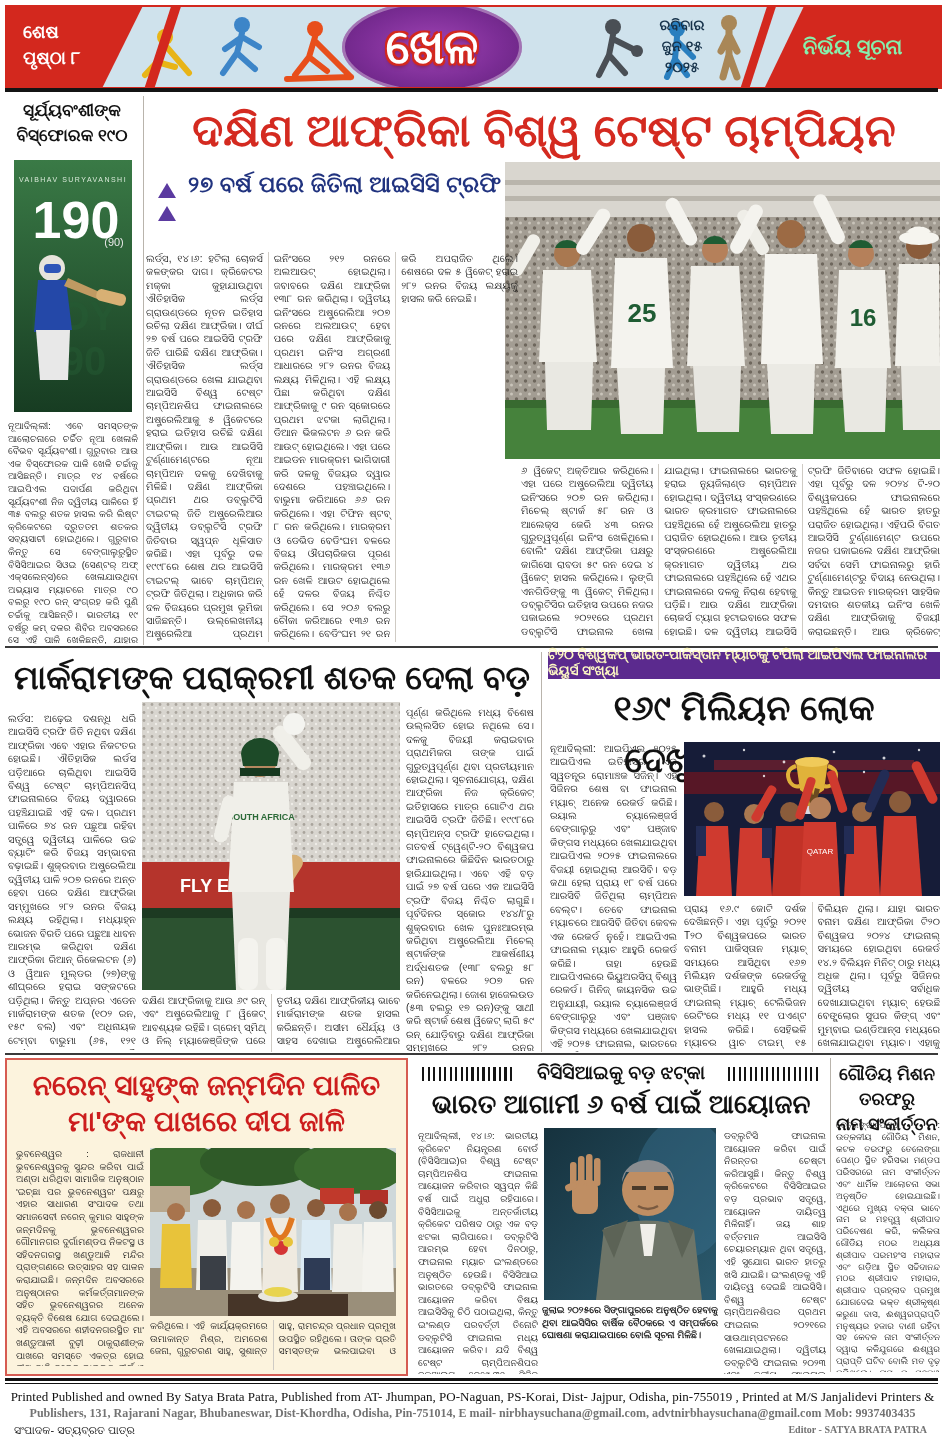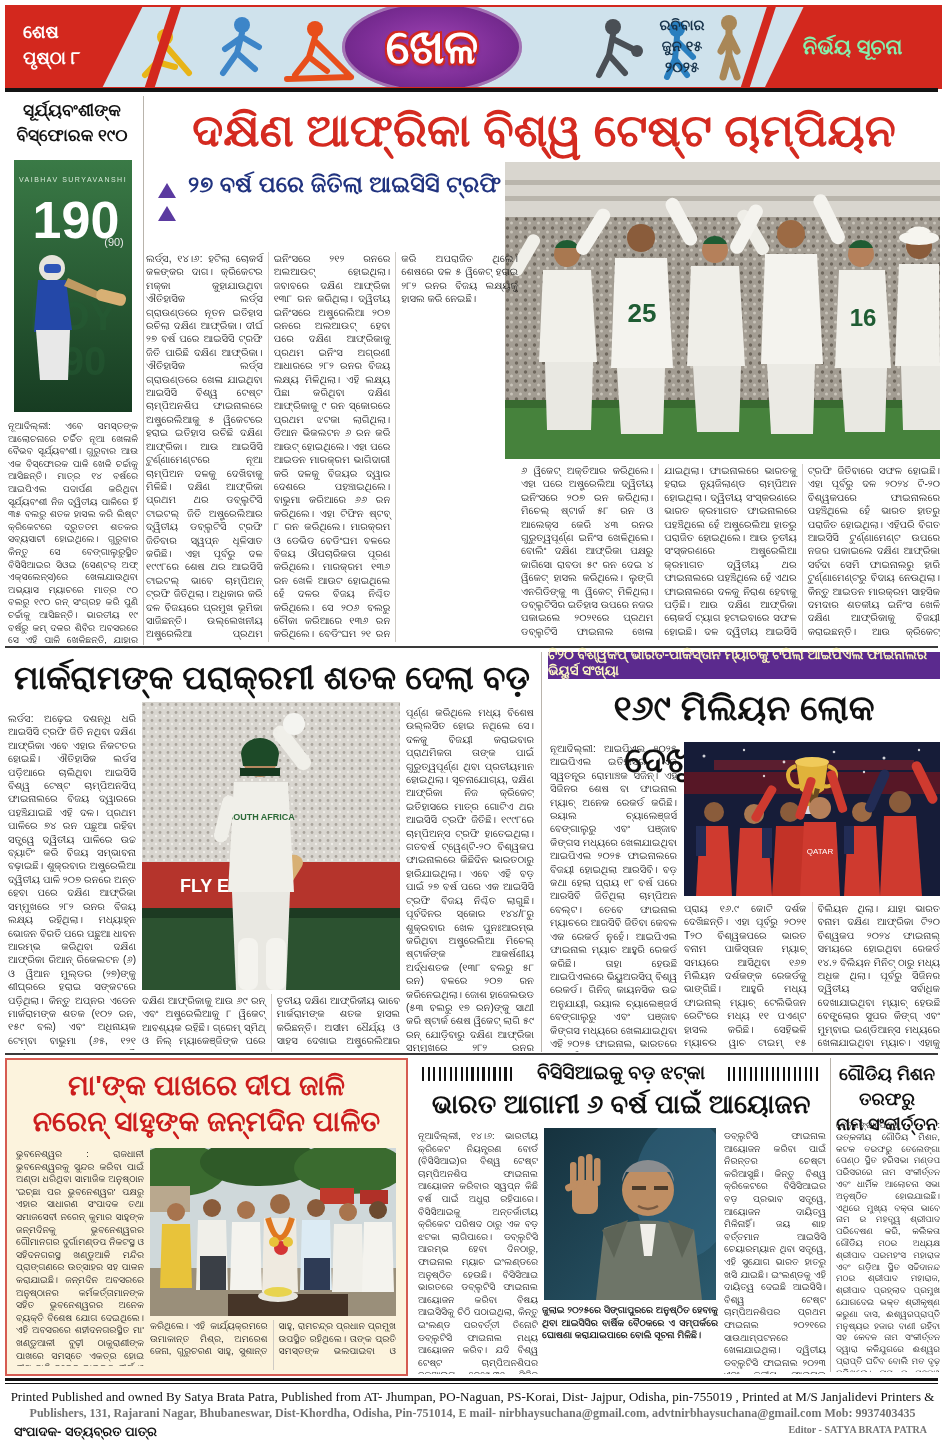--- a/index.html
+++ b/index.html
@@ -305,22 +305,22 @@
       </g>
     </g>
   </svg>
 
   <div class="abs jt body10 cols2" style="left:684px;top:902px;width:256px;height:150px;">ପ୍ରାୟ ୧୬.୯ କୋଟି ଦର୍ଶକ ଦେଖିଛନ୍ତି। ଏହା ପୂର୍ବରୁ ୨୦୨୧ T୨୦ ବିଶ୍ୱକପରେ ଭାରତ ବନାମ ପାକିସ୍ତାନ ମ୍ୟାଚ୍ ସମୟରେ ଆସିଥିବା ୧୬୭ ମିଲିୟନ ଦର୍ଶକଙ୍କ ରେକର୍ଡକୁ ଭାଙ୍ଗିଛି। ଆହୁରି ମଧ୍ୟ ଫାଇନାଲ୍ ମ୍ୟାଚ୍ ଟେଲିଭିଜନ ରେଟିଂରେ ମଧ୍ୟ ୧୧ ପଏଣ୍ଟ ହାସଲ କରିଛି। ସେହିଭଳି ମ୍ୟାଚର ୱାଚ ଟାଇମ୍ ୧୫ ବିଲିୟନ ଥିଲା। ଯାହା ଭାରତ ବନାମ ଦକ୍ଷିଣ ଆଫ୍ରିକା ଟି୨୦ ବିଶ୍ୱକପ ୨୦୨୪ ଫାଇନାଲ୍ ସମୟରେ ହୋଇଥିବା ରେକର୍ଡ ୧୪.୨ ବିଲିୟନ ମିନିଟ୍ ଠାରୁ ମଧ୍ୟ ଅଧିକ ଥିଲା। ପୂର୍ବରୁ ସିଜିନର ଦ୍ୱିତୀୟ ସର୍ବାଧିକ ଦେଖାଯାଇଥିବା ମ୍ୟାଚ୍ ହେଉଛି ବେଙ୍ଗ୍ଲୋର ସୁପର କିଙ୍ଗ୍ ଏବଂ ମୁମ୍ବାଇ ଇଣ୍ଡିଆନ୍ସ ମଧ୍ୟରେ ଖେଳାଯାଇଥିବା ମ୍ୟାଚ। ଏହାକୁ ୧୬୩ ମିଲିୟନ ଭ୍ୟୁୟର୍ସ ଦେଖିଥିଲେ। ସୂଚନାଯୋଗ୍ୟ, ୨୦୨୫ ଆଇପିଏଲ୍ ସିଜନ୍ ଆରମ୍ଭରୁ ହିଁ ଦର୍ଶକଙ୍କୁ ଆକୃଷ୍ଟ କରିଛି। ପ୍ରଥମ ସପ୍ତାହରେ ୨୫୩ ମିଲିୟନରୁ ଅଧିକ ଦର୍ଶକ ଦେଖୁଥିବାବେଳେ ୨୨.୬ ବିଲିୟନ ୱାଚ୍ ଟାଇମ ରେକର୍ଡ କରିଥିଲା।</div>
 
   <div class="abs hrule" style="left:5px;top:1053px;width:933px;"></div>
 
   <div class="abs lbox" style="left:5px;top:1058px;width:399px;height:314px;">
     <div class="center" style="margin-top:8px;color:#cc1d1d;font-weight:bold;font-size:28px;line-height:36px;">
+      <div>ନରେନ୍ ସାହୁଙ୍କ ଜନ୍ମଦିନ ପାଳିତ</div>
       <div>ମା'ଙ୍କ ପାଖରେ ଦୀପ ଜାଳି</div>
-      <div>ନରେନ୍ ସାହୁଙ୍କ ଜନ୍ମଦିନ ପାଳିତ</div>
     </div>
   </div>
   <div class="abs jt body9" style="left:16px;top:1148px;width:128px;height:218px;">ଭୁବନେଶ୍ୱର : ରାଜଧାନୀ ଭୁବନେଶ୍ୱରକୁ ସୁନ୍ଦର କରିବା ପାଇଁ ଅଣ୍ଡା ଧରିଥିବା ସାମାଜିକ ଅନୁଷ୍ଠାନ 'ଇଚ୍ଛା ପର ଭୁବନେଶ୍ୱର' ପକ୍ଷରୁ ଏହାର ସାଧାରଣ ସଂପାଦକ ତଥା ସମାଜସେବୀ ନରେନ୍ କୁମାର ସାହୁଙ୍କ ଜନ୍ମଦିନକୁ ଭୁବନେଶ୍ୱରର ଗୌମାନଗର ଦୁର୍ଗାମଣ୍ଡପ ନିକଟସ୍ଥ ଓ ସହିଦନଗରସ୍ଥ ଖଣ୍ଡୁଆଳି ମନ୍ଦିର ପ୍ରାଙ୍ଗଣରେ ଉତ୍ସାହର ସହ ପାଳନ କରାଯାଇଛି। ଜନ୍ମଦିନ ଅବସରରେ ଅନୁଷ୍ଠାନର କର୍ମକର୍ତ୍ତାମାନଙ୍କ ସହିତ ଭୁବନେଶ୍ୱରର ଅନେକ ବ୍ୟକ୍ତି ବିଶେଷ ଯୋଗ ଦେଇଥିଲେ। ଏହି ଅବସରରେ ଶହୀଦନଗରସ୍ଥିତ ମା' ଖଣ୍ଡୁଆଳୀ ବୁଢ଼ୀ ଠାକୁରାଣୀଙ୍କ ପାଖରେ ସମସ୍ତେ ଏକତ୍ର ହୋଇ ଦୀପ ଜାଳି ନରେନ୍ ଭାଇଙ୍କ ଦୀର୍ଘ ଓ ସୁସ୍ଥ ନିରାମୟ ଜୀବନ କାମନା</div>
   <svg class="abs" style="left:150px;top:1148px;width:246px;height:168px;" viewBox="0 0 246 168">
     <rect width="246" height="168" fill="#cfd8da"></rect>
     <ellipse cx="30" cy="22" rx="46" ry="26" fill="#3a6b2f"></ellipse>
     <ellipse cx="110" cy="14" rx="60" ry="24" fill="#2f5a28"></ellipse>
     <ellipse cx="200" cy="20" rx="56" ry="26" fill="#3a6b2f"></ellipse>
     <rect x="0" y="38" width="40" height="26" fill="#b9a88e"></rect>
     <rect x="170" y="40" width="34" height="16" fill="#c0392b"></rect>
@@ -414,15 +414,15 @@
   <div class="abs center blkhead" style="left:834px;top:1062px;width:106px;font-size:17.5px;line-height:25px;">
     <div>ଗୌଡିୟ ମିଶନ ତରଫରୁ</div>
     <div>ନାମ ସଂକୀର୍ତ୍ତନ</div>
   </div>
   <div class="abs jt" style="left:836px;top:1120px;width:104px;height:252px;font-size:8.8px;line-height:11.8px;">ତେଲେଙ୍ଗାପେଣ୍ଠ : ଉତ୍କଳୀୟ ଗୌଡିୟ ମିଶନ, କଟକ ତରଫରୁ ତେଲେଙ୍ଗା ପେଣ୍ଠ ସ୍ଥିତ ହରିସଭା ମଣ୍ଡପ ପରିସରରେ ନାମ ସଂକୀର୍ତ୍ତନ ଏବଂ ଧାର୍ମିକ ଆଲୋଚନା ସଭା ଅନୁଷ୍ଠିତ ହୋଇଯାଇଛି। ଏଥିରେ ମୁଖ୍ୟ ବକ୍ତା ଭାବେ ନାମ ର ମହତ୍ତ୍ୱ ଶ୍ରୀପାଦ ପରିବେଷଣ କରି, କଲିକତା ଗୌଡିୟ ମଠର ଅଧ୍ୟକ୍ଷ ଶ୍ରୀପାଦ ପରମହଂସ ମହାରାଜ ଏବଂ ଗଡ଼ିଆ ସ୍ଥିତ ସଚ୍ଚିଦାନନ୍ଦ ମଠର ଶ୍ରୀପାଦ ମହାରାଜ, ଶ୍ରୀପାଦ ପ୍ରହ୍ଲାଦ ପ୍ରମୁଖ ଯୋଗଦେଇ ଭକ୍ତ ଶ୍ରୀକୃଷ୍ଣ କରୁଣା ଦାସ, ଈଶ୍ୱରପ୍ରାପ୍ତି ମନୁଷ୍ୟର ହଜାର ବାଣୀ ରହିବା ସହ କେବଳ ନାମ ସଂକୀର୍ତ୍ତନ ଦ୍ୱାରା କଳିଯୁଗରେ ଈଶ୍ୱର ପ୍ରାପ୍ତି ଘଟିବ ବୋଲି ମତ ଦୃଢ଼ କରିଥିଲେ। ନାମ ର ମହତ୍ତ୍ୱ ଶ୍ରୀପାଦ ଭାରତୀ ମଠଙ୍କ ଅଧ୍ୟକ୍ଷତା ରେ ଅନୁଷ୍ଠିତ ଏହି ସଭାରେ ଗ୍ରାମର ପ୍ରଭାବ ବହୁ ପ୍ରଧାନ ଏବଂ ଶହେରୁ ଊର୍ଦ୍ଧ୍ୱ କୋଟିର କୀର୍ତ୍ତନ ପରିବେଶଣ କରାଯାଇଥିଲା। ଉକ୍ତ ସୁଧାଂଶୁ ବେହେରା, ଅଶୋକ କୁମାର ପ୍ରମୁଖ କାର୍ଯ୍ୟକ୍ରମ କୁ ପରିଚାଳନା କରିଥିଲେ। କୀର୍ତ୍ତନରେ ଶତାଧିକ ଗୌଡିୟ ଭକ୍ତଗଣ ଏବଂ ବହୁ ଲୋକ ଯୋଗଦେଇଥିଲେ।</div>
 
   <div class="abs" style="left:5px;top:1378px;width:933px;height:3px;background:#111;"></div>
   <div class="abs" style="left:5px;top:1383px;width:933px;height:1px;background:#111;"></div>
   <div class="abs center serif" style="left:10px;top:1389px;width:925px;font-size:13px;font-weight:normal;color:#111;">Printed Published and owned By Satya Brata Patra, Published  from AT- Jhumpan, PO-Naguan, PS-Korai, Dist- Jajpur, Odisha, pin-755019 ,  Printed at M/S Janjalidevi Printers &amp;</div>
   <div class="abs center serif" style="left:10px;top:1406px;width:925px;font-size:12px;font-weight:bold;color:#737373;">Publishers, 131, Rajarani Nagar, Bhubaneswar, Dist-Khordha, Odisha, Pin-751014, E mail- nirbhaysuchana@gmail.com, advtnirbhaysuchana@gmail.com Mob: 9937403435</div>
-  <div class="abs" style="left:14px;top:1424px;font-size:13px;font-weight:bold;color:#111;">ସଂପାଦକ- ସତ୍ୟବ୍ରତ ପାତ୍ର</div>
+  <div class="abs" style="left:14px;top:1424px;font-size:11px;font-weight:normal;color:#111;">ସଂପାଦକ- ସତ୍ୟବ୍ରତ ପାତ୍ର</div>
   <div class="abs serif" style="right:18px;top:1424px;font-size:10px;font-weight:bold;color:#737373;position:absolute;">Editor - SATYA BRATA PATRA</div>
 </div>
 
 </body></html>

